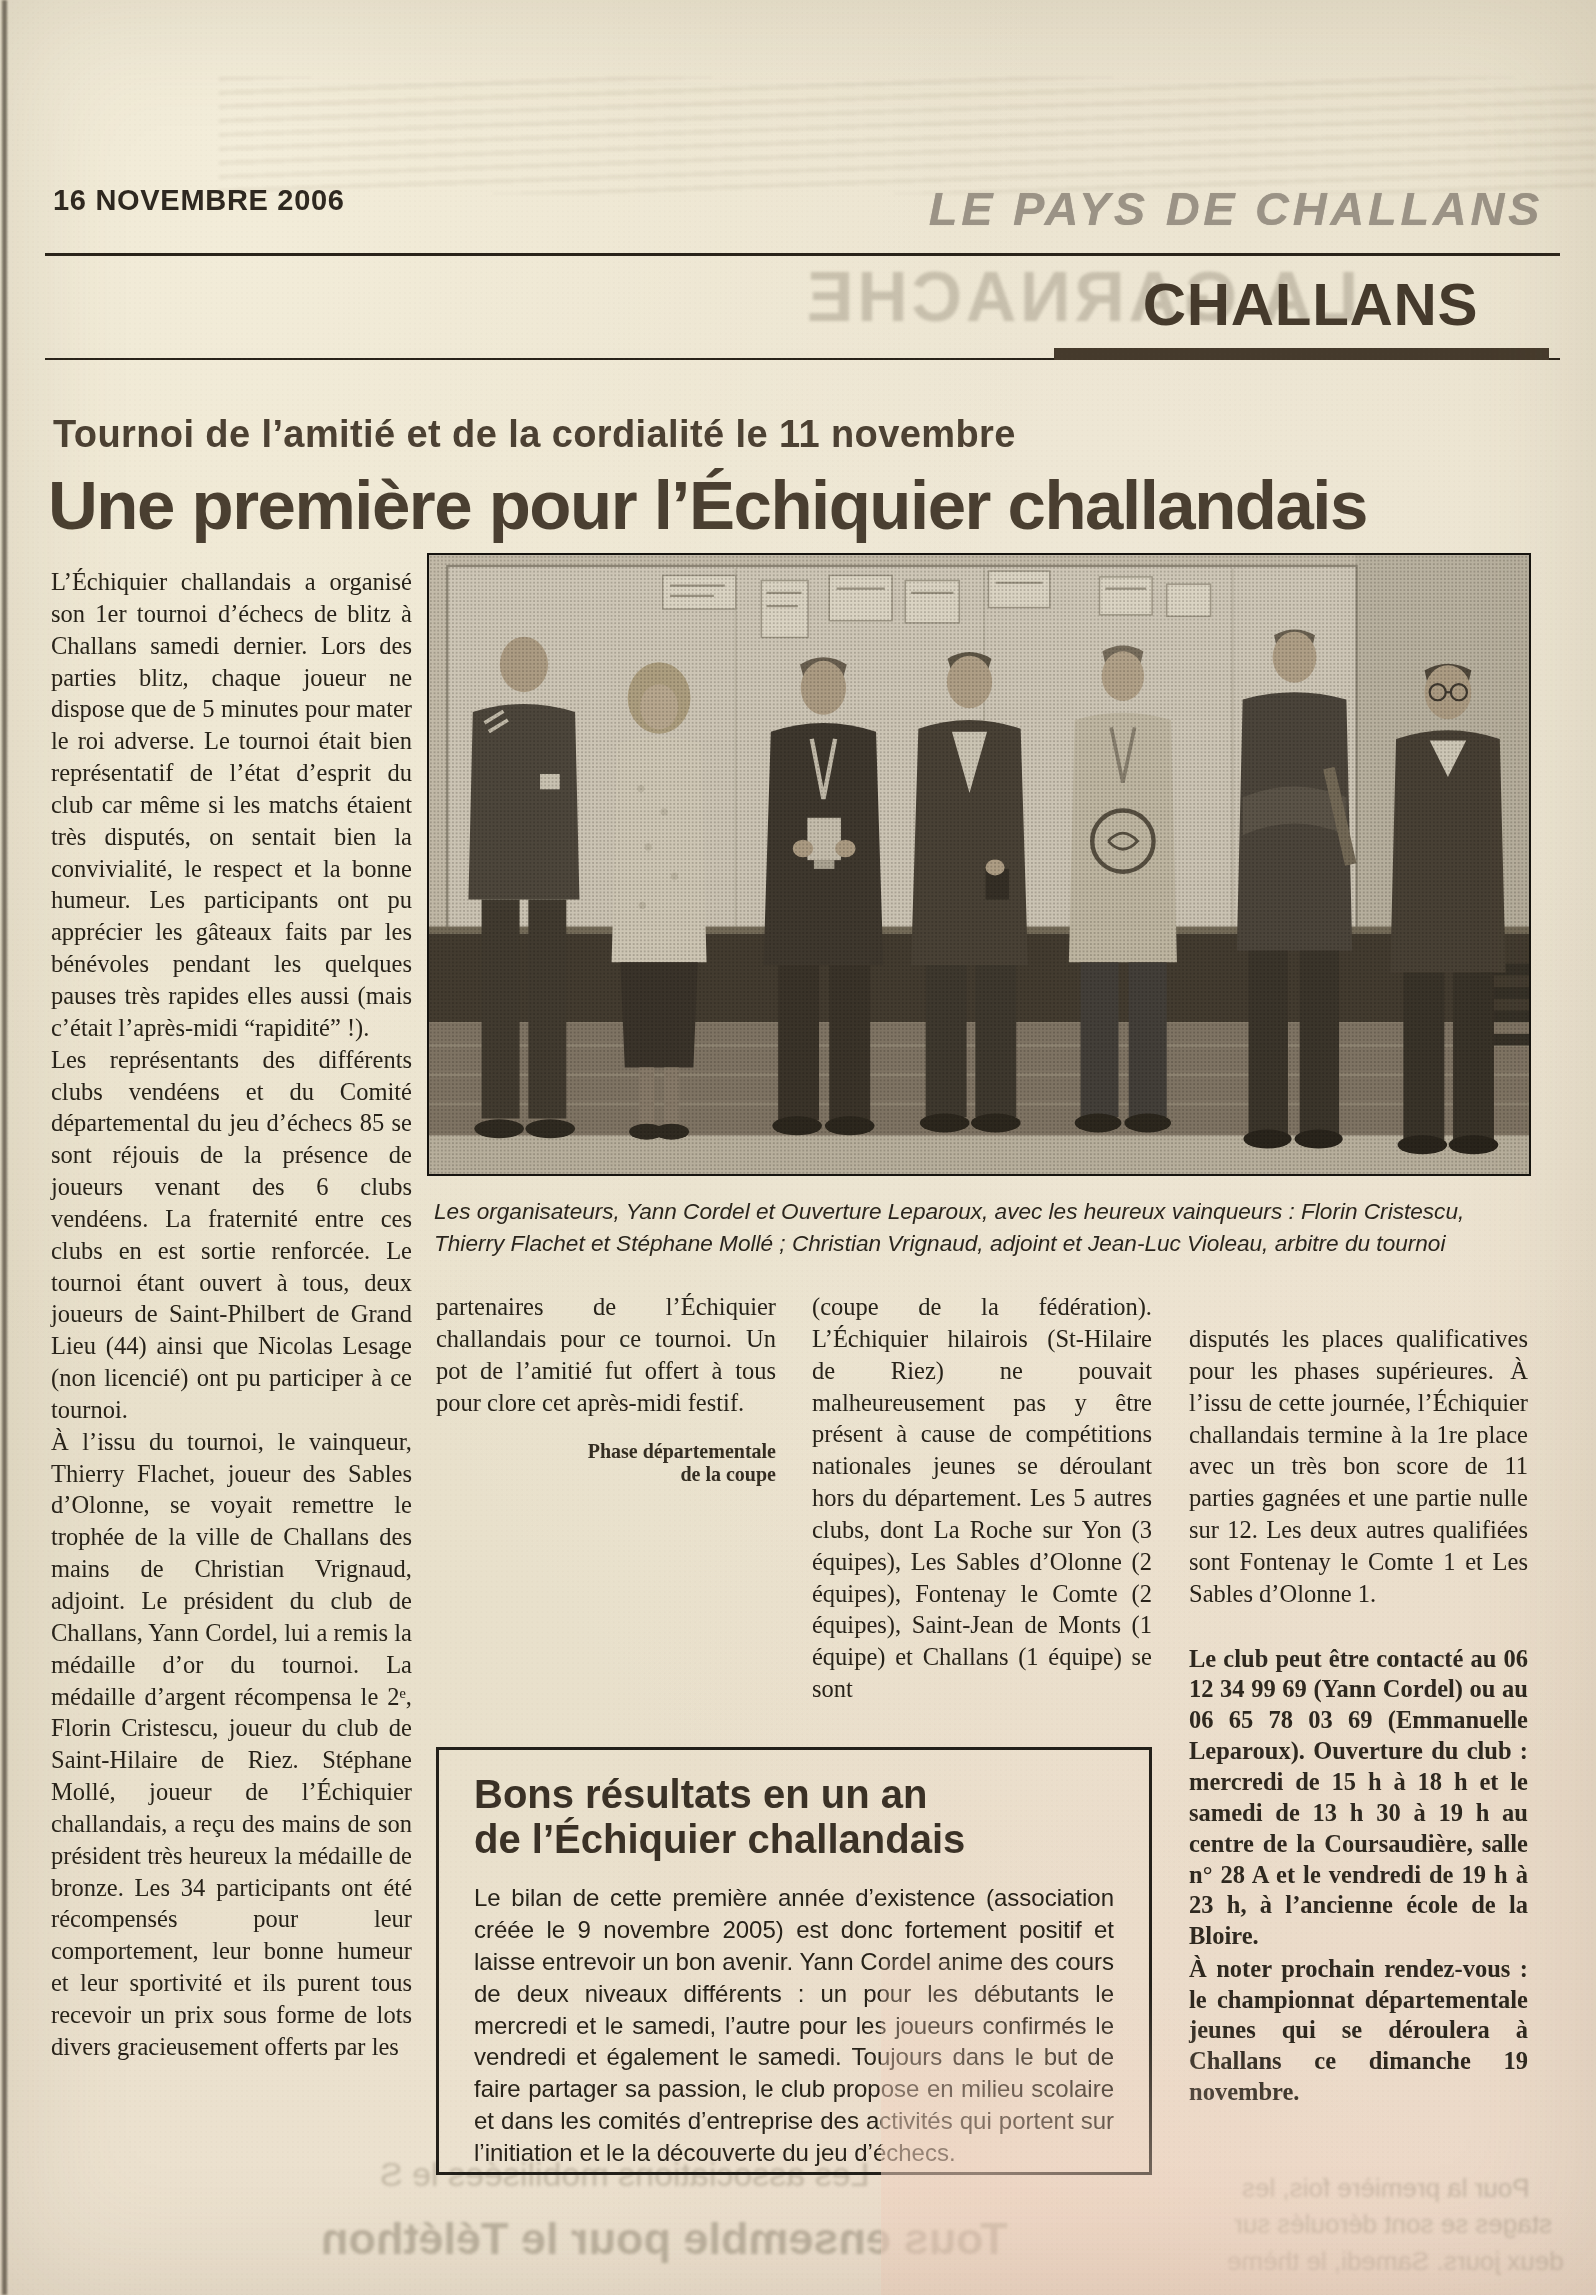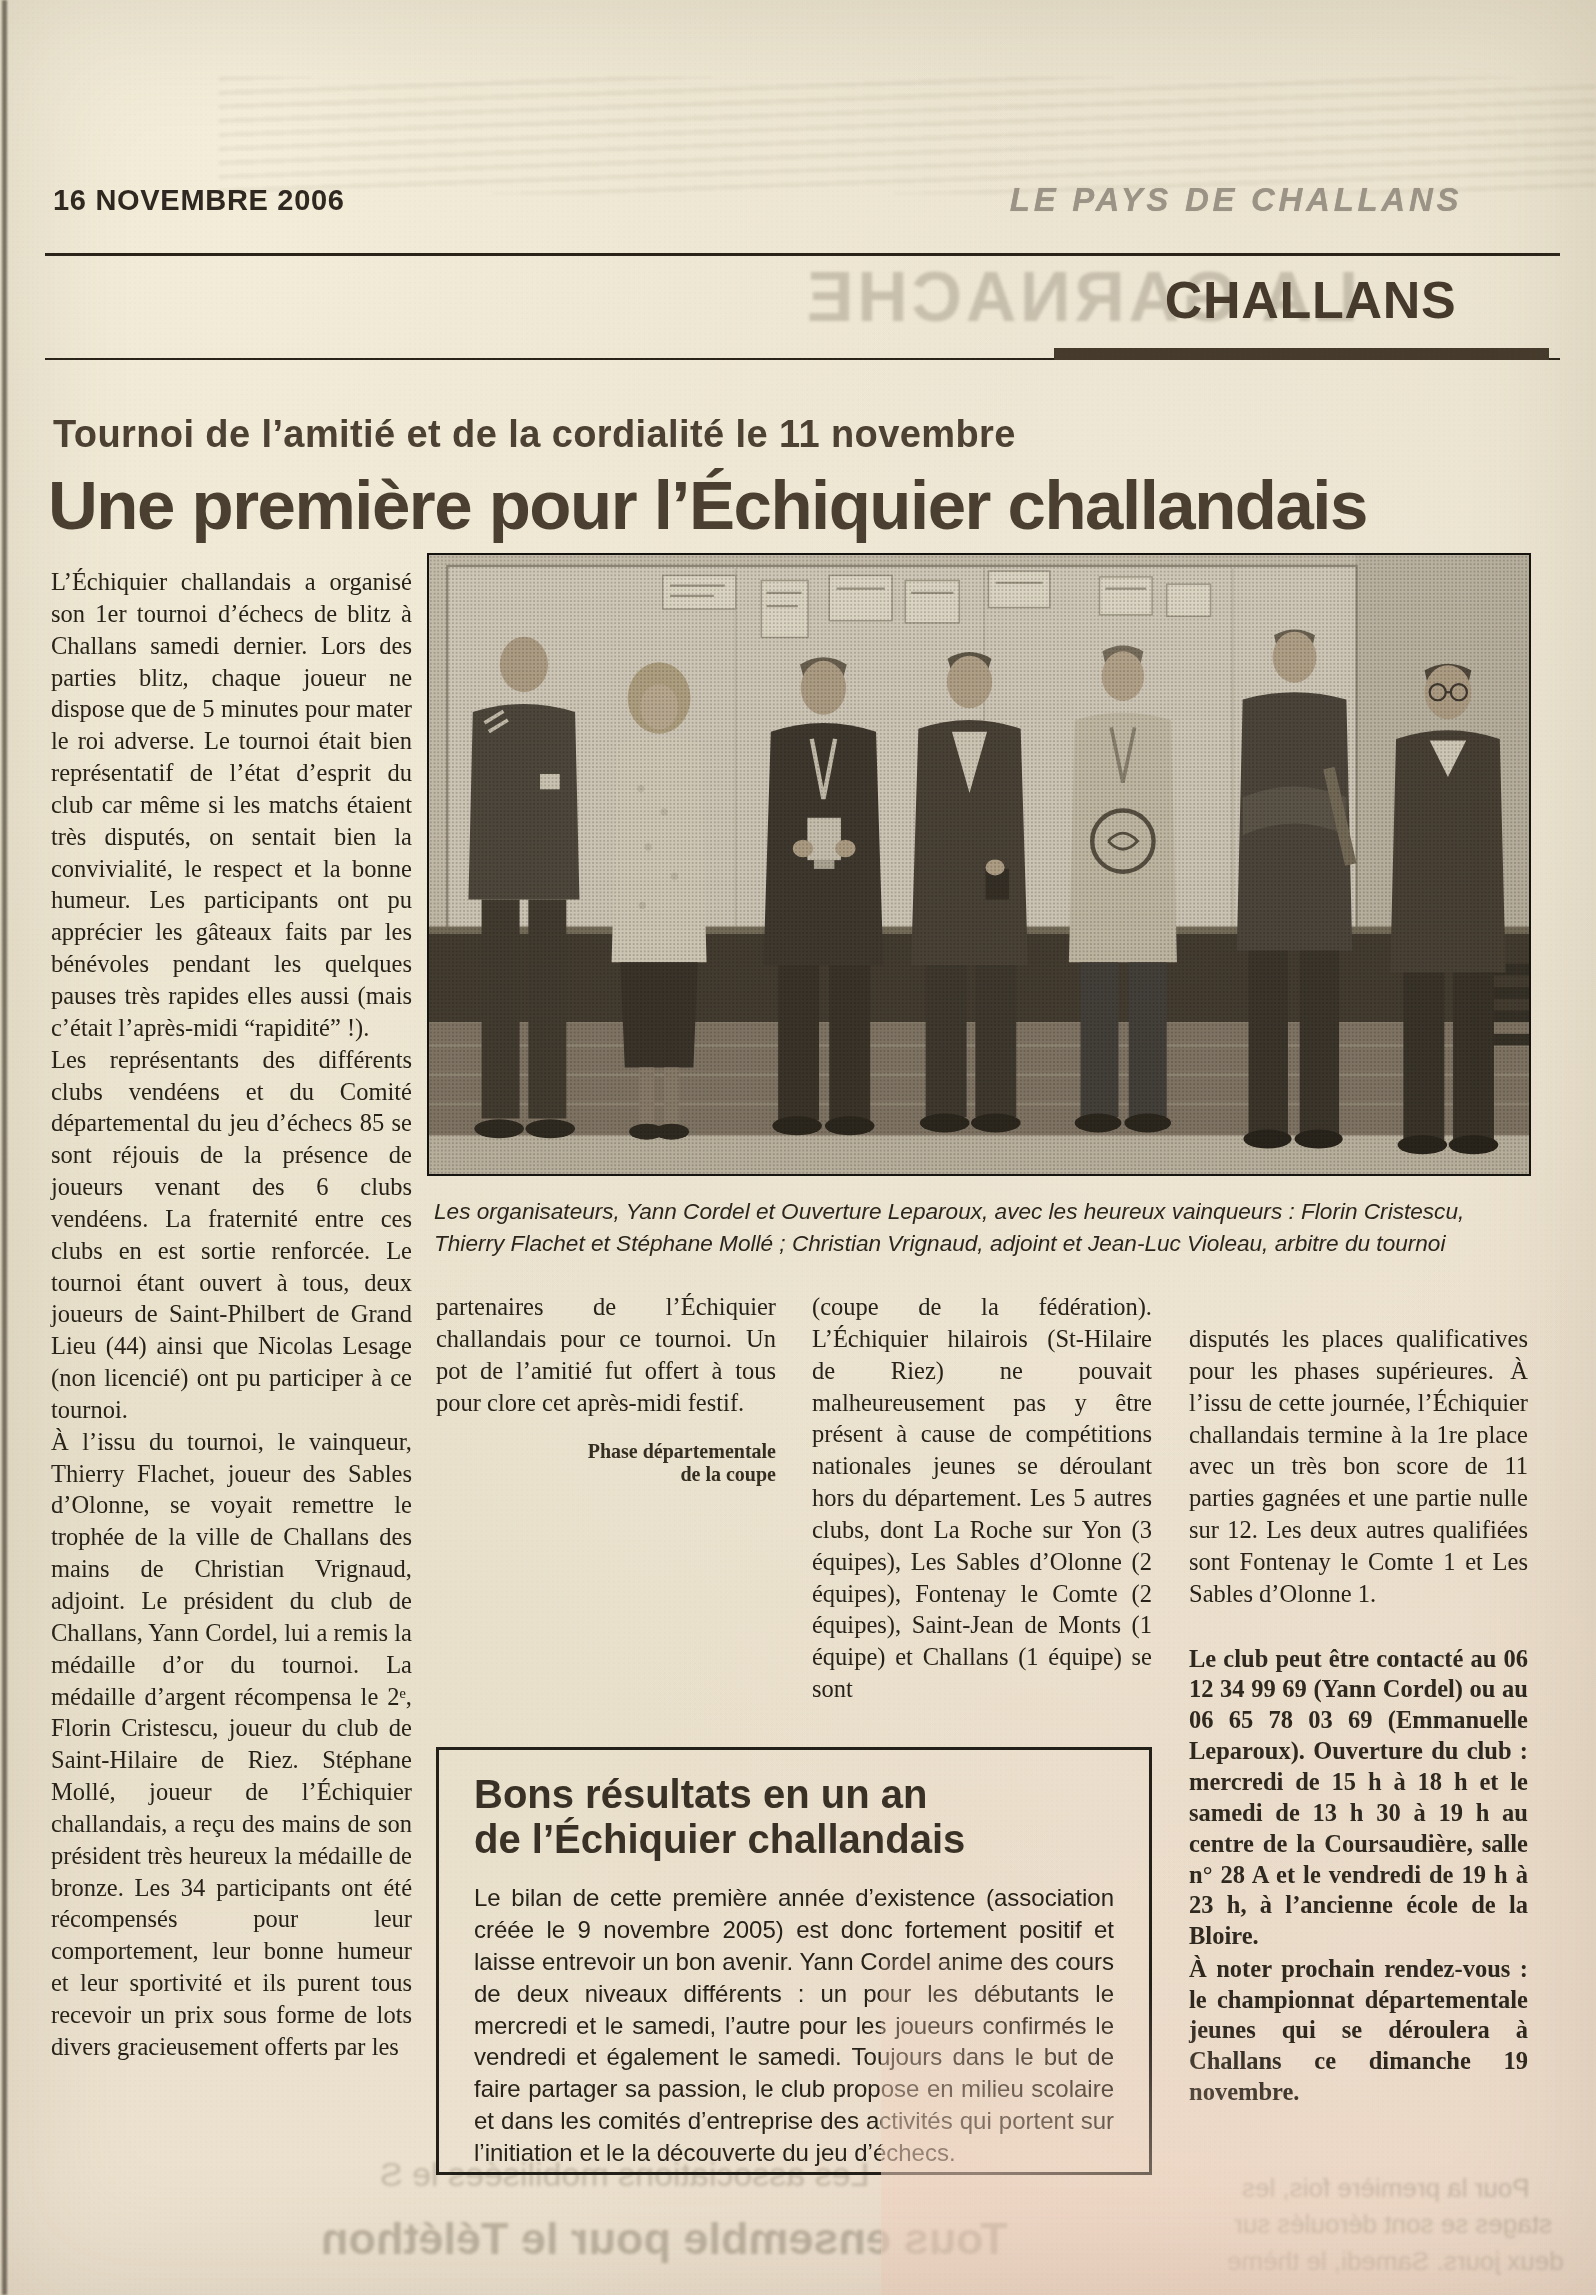--- a/index.html
+++ b/index.html
@@ -26,27 +26,27 @@
   .corner-pink{position:absolute;right:0;bottom:0;width:716px;height:336px;pointer-events:none;
     background:linear-gradient(205deg, rgba(238,206,190,0) 35%, rgba(240,210,192,.55) 75%);}
 
   
   .ghost{position:absolute;transform:scaleX(-1);filter:blur(1.5px);pointer-events:none;
     font-weight:bold;white-space:nowrap;}
 
   .date{position:absolute;left:53px;top:184px;font-size:29px;font-weight:700;
     letter-spacing:0.7px;color:#2e2820;}
   .masthead{position:absolute;left:898px;top:181px;width:676px;text-align:center;
-    font-size:33px;font-style:italic;font-weight:700;letter-spacing:3.7px;color:#9b9386;
+    font-size:47px;font-style:italic;font-weight:700;letter-spacing:3.7px;color:#9b9386;
     text-shadow:0 0 0.7px #aaa294;}
   .rule{position:absolute;left:45px;width:1515px;background:#29231a;}
   .rule1{top:253px;height:2.9px;}
   .rule2{top:358px;height:2.2px;}
   .section-title{position:absolute;left:1055px;top:270px;width:511px;text-align:center;
-    font-size:52px;font-weight:800;letter-spacing:0.7px;color:#453a2c;}
+    font-size:60px;font-weight:800;letter-spacing:0.7px;color:#453a2c;}
   .section-bar{position:absolute;left:1054px;top:348px;width:495px;height:12.4px;background:#453a2c;}
 
   .kicker{position:absolute;left:53px;top:413px;font-size:38px;font-weight:700;
     color:#4c4133;white-space:nowrap;letter-spacing:0.4px;}
   .headline{position:absolute;left:48px;top:466px;font-size:69px;font-weight:700;
     color:#4a3f31;white-space:nowrap;letter-spacing:-1.5px;}
 
   .bodytext{font-size:24.5px;line-height:1.30;text-align:justify;color:#272219;
     hyphens:auto;-webkit-hyphens:auto;}
   .bodytext p{margin:0;}

